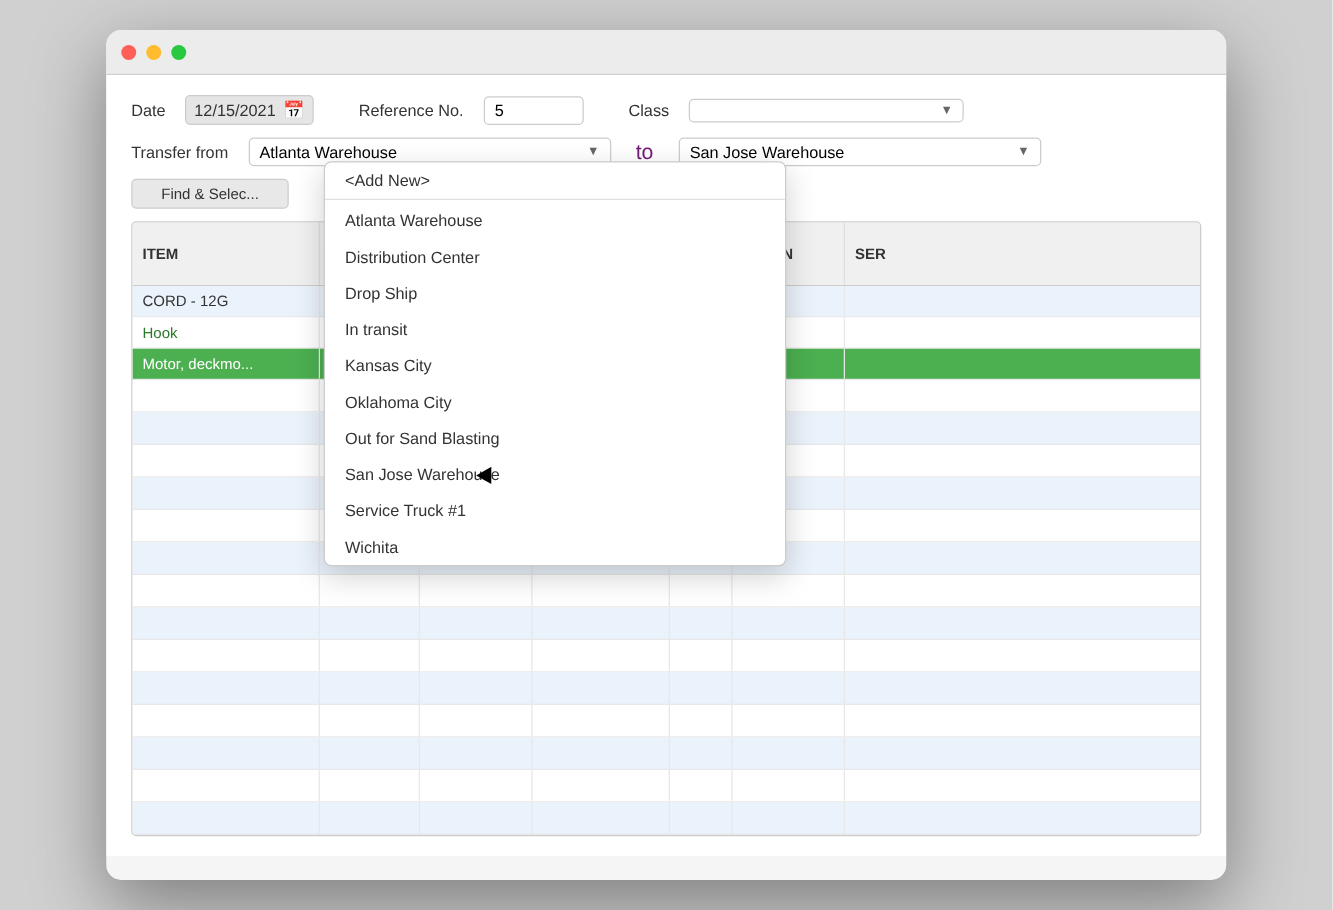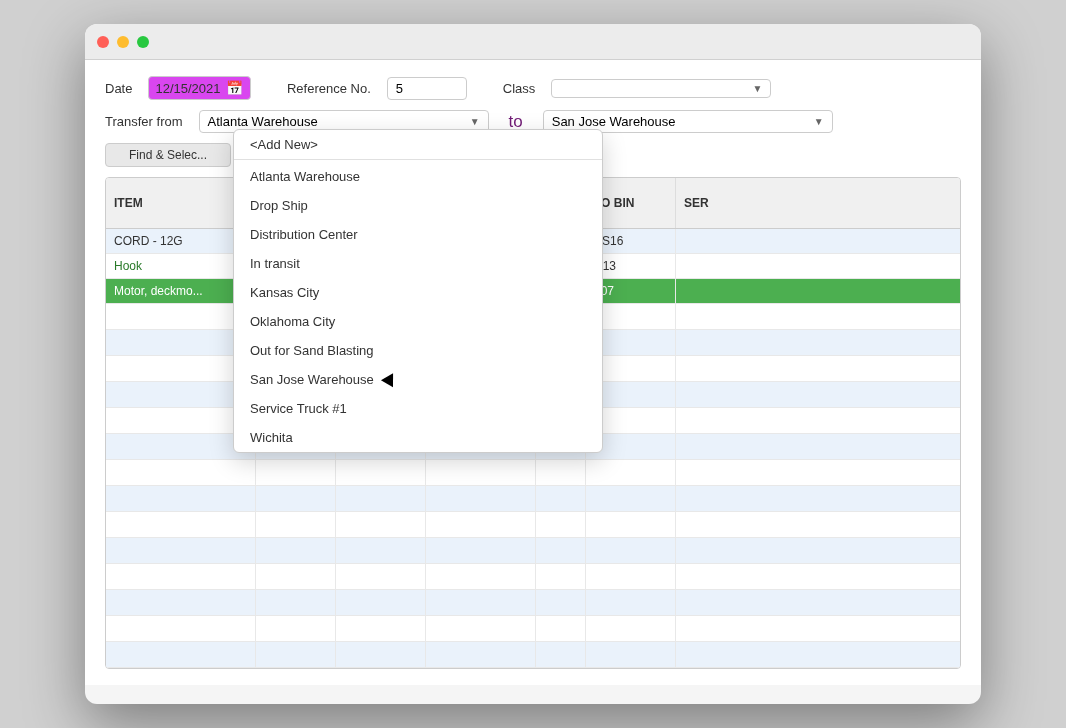--- a/index.html
+++ b/index.html
@@ -50,21 +50,21 @@
     .form-label {
       color: #333;
       font-size: 13px;
     }
     .date-input {
       display: flex;
       align-items: center;
       border: 1px solid #ccc;
       border-radius: 4px;
       padding: 3px 6px;
-      background: #d946ef;
+      background: #e5e5e5;
       gap: 6px;
       font-size: 13px;
       color: #333;
       justify-content: flex-end;
     }
     .cal-icon {
       font-size: 14px;
       cursor: pointer;
     }
     .text-input {
@@ -160,21 +160,21 @@
     .col-bin-qoh { width: 90px; text-align: right; }
     .col-qty { width: 110px; text-align: right; }
     .col-um { width: 50px; }
     .col-to-bin { width: 90px; }
     .col-serial { width: 50px; }
 
     
     .dropdown-overlay {
       position: absolute;
       top: 105px;
-      left: 148px;
+      left: 174px;
       width: 370px;
       background: #fff;
       border: 1px solid #ccc;
       border-radius: 6px;
       box-shadow: 0 8px 24px rgba(0,0,0,0.18);
       z-index: 100;
     }
     .dropdown-item {
       padding: 7px 16px;
       font-size: 13px;
@@ -427,22 +427,22 @@
           <div class="td col-to-bin"></div>
           <div class="td col-serial"></div>
         </div>
       </div>
     </div>
   </div>
 
   <div class="dropdown-overlay">
     <div class="dropdown-item add-new">&lt;Add New&gt;</div>
     <div class="dropdown-item">Atlanta Warehouse</div>
+    <div class="dropdown-item">Distribution Center</div>
     <div class="dropdown-item">Drop Ship</div>
-    <div class="dropdown-item">Distribution Center</div>
     <div class="dropdown-item">In transit</div>
     <div class="dropdown-item">Kansas City</div>
     <div class="dropdown-item">Oklahoma City</div>
     <div class="dropdown-item">Out for Sand Blasting</div>
     <div class="dropdown-item">San Jose Warehouse</div>
     <div class="dropdown-item">Service Truck #1</div>
     <div class="dropdown-item">Wichita</div>
   </div>
 
   <div class="cursor-indicator"></div>

